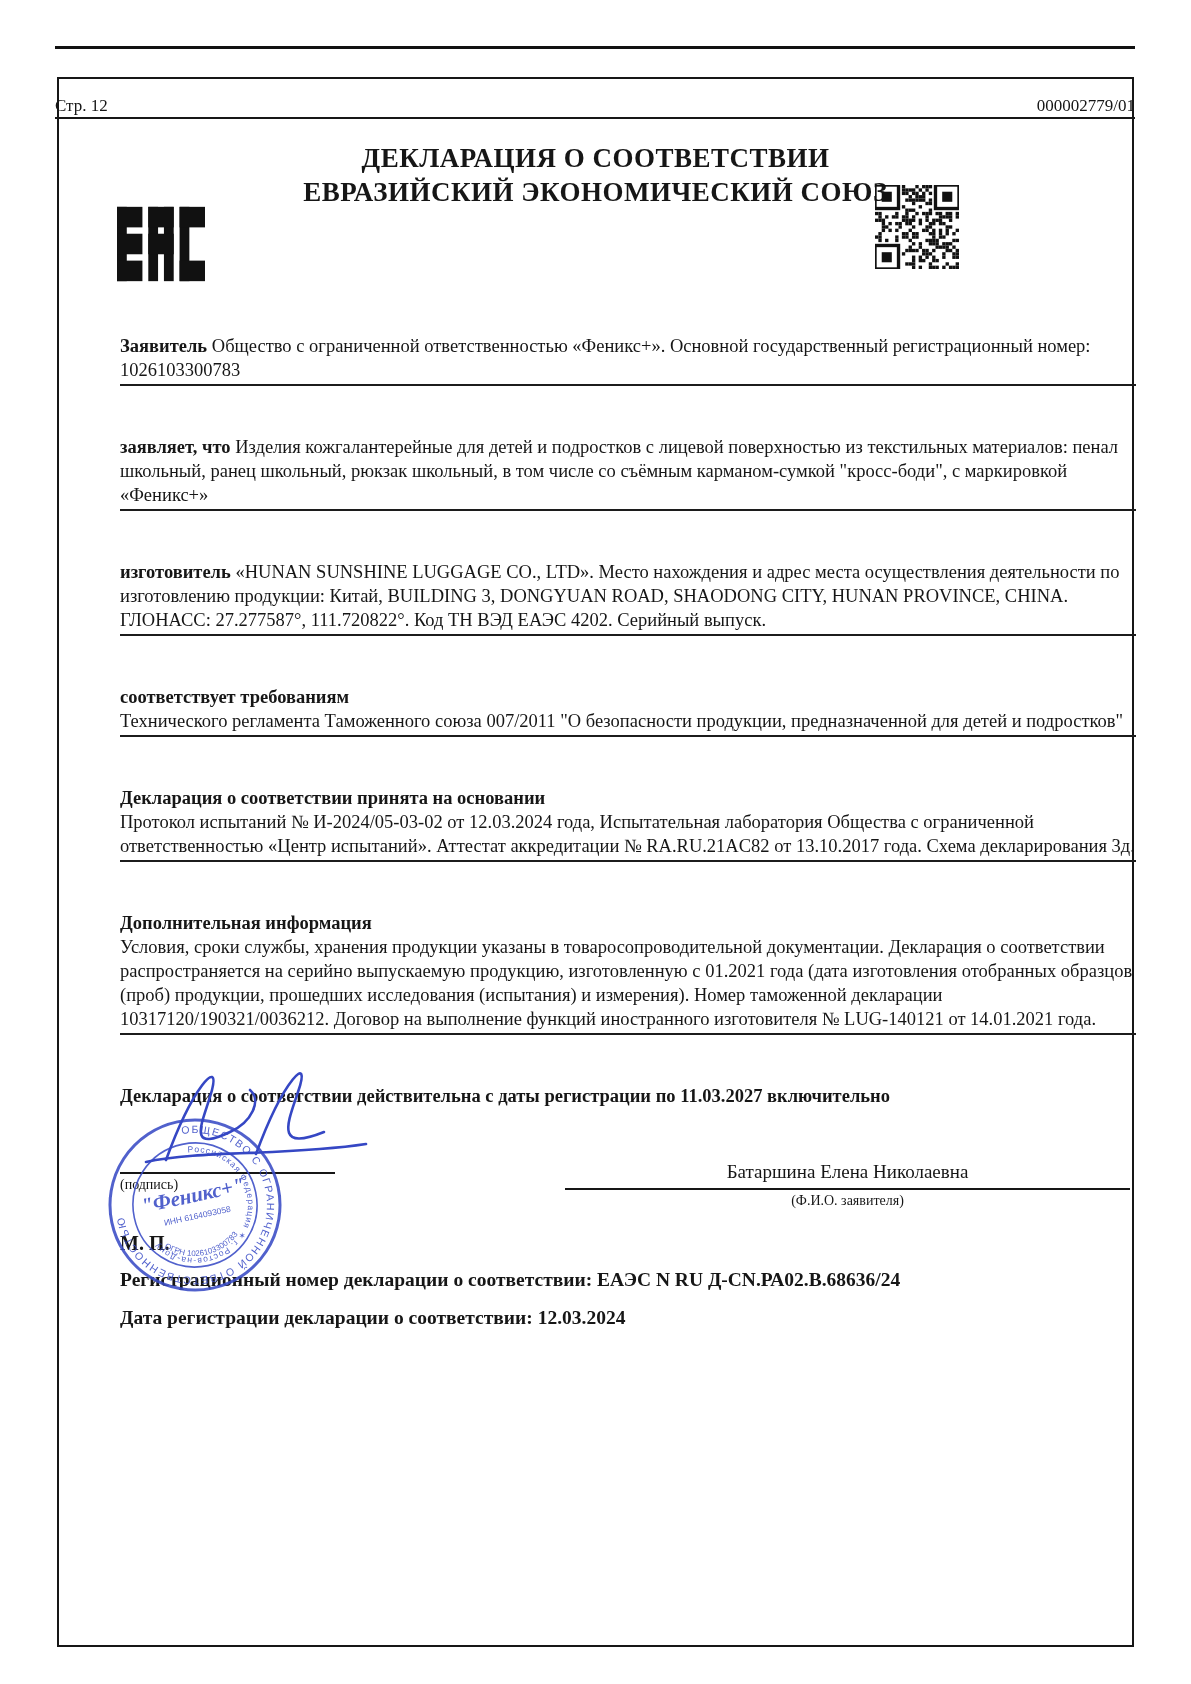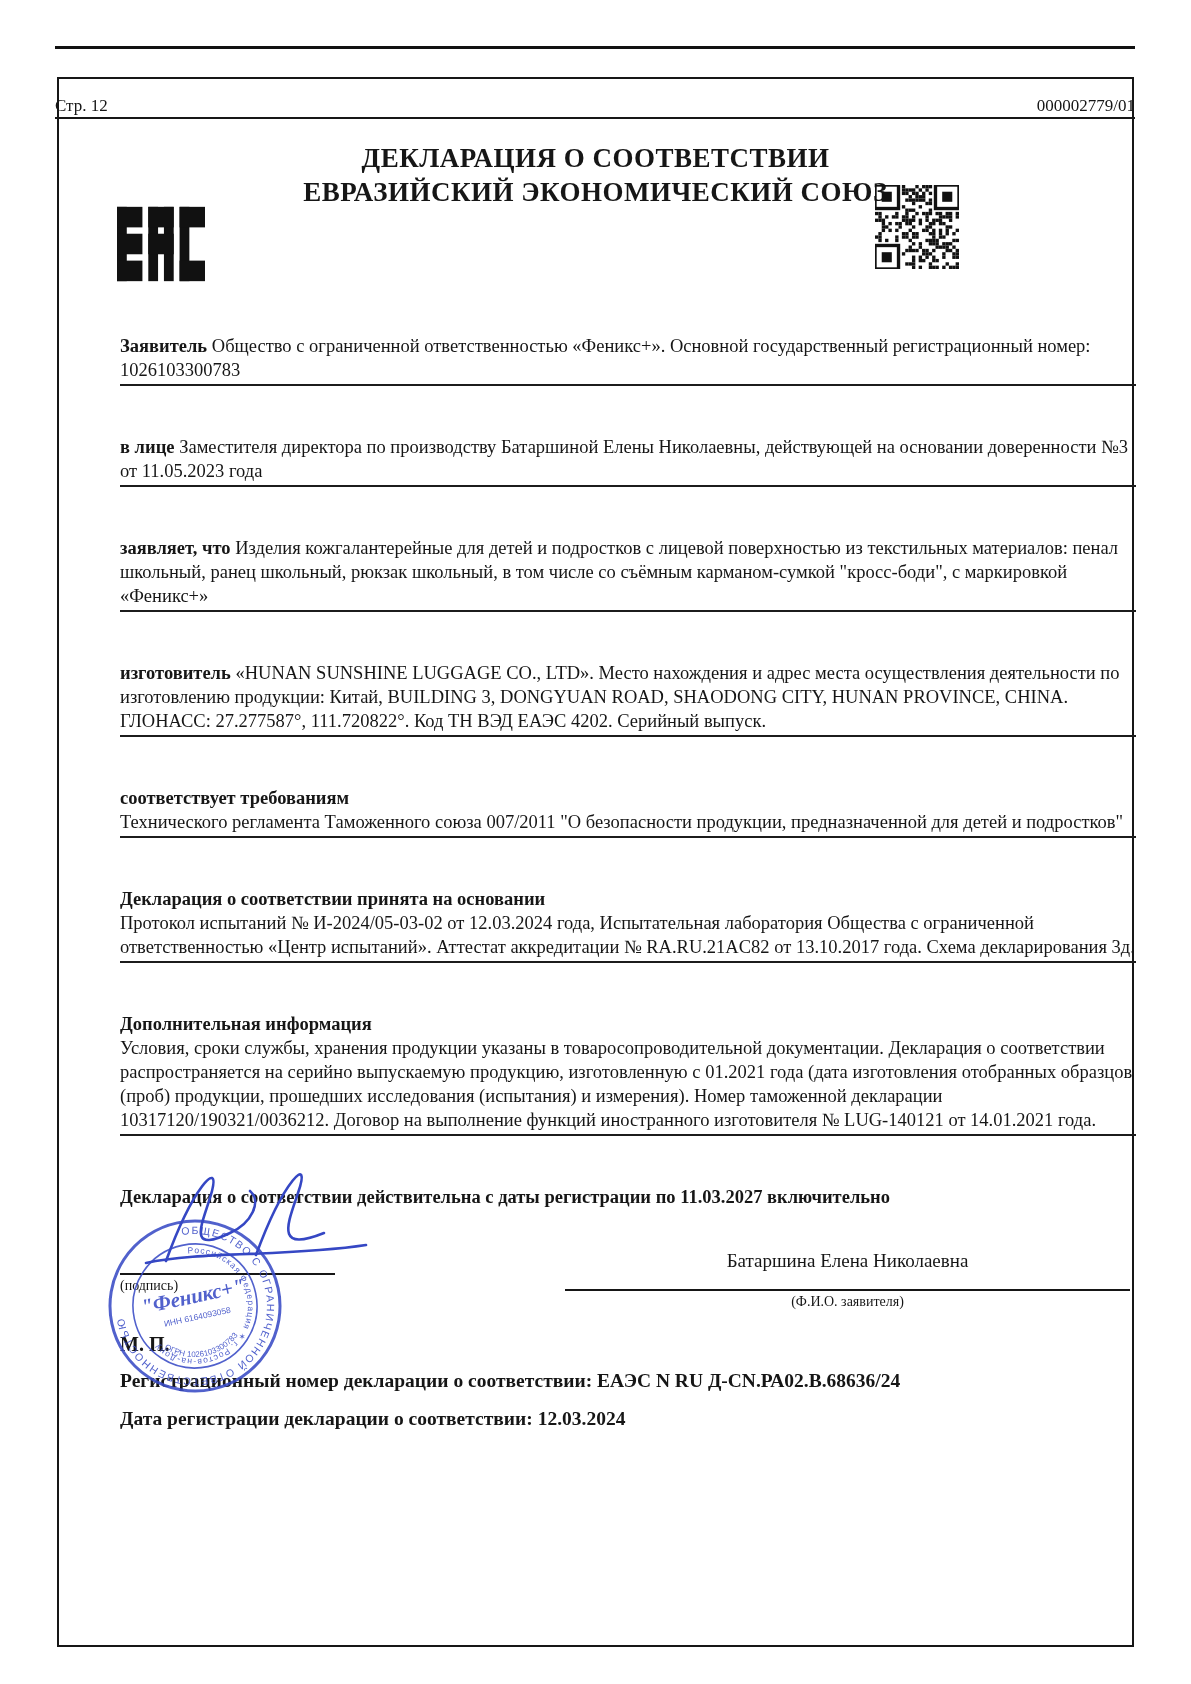--- a/index.html
+++ b/index.html
@@ -29,21 +29,21 @@
   .sec{padding:3px 0 2px 0;border-bottom:2px solid #1c1c1c;margin-top:46px;}
   .sec.no-line{border-bottom:none;}
   .lbl{font-weight:bold;}
   .hdr{font-weight:bold;display:block;}
   .validity{font-weight:bold;}
   
   .sig-block{position:relative;height:100px;margin-top:4px;}
   .sig-left{position:absolute;left:0;bottom:20px;width:215px;text-align:left;}
   .sig-left .line{height:22px;border-bottom:2px solid #161616;}
   .sig-right{position:absolute;left:445px;bottom:4px;width:565px;text-align:center;}
-  .sig-name{font-size:19px;padding-bottom:16px;border-bottom:2px solid #161616;}
+  .sig-name{font-size:19px;padding-bottom:4px;border-bottom:2px solid #161616;}
   .cap{font-size:14px;line-height:18px;padding-top:2px;}
   .scribble{position:absolute;left:18px;top:-58px;z-index:6;pointer-events:none;}
   .stamp{position:absolute;left:-14px;top:2px;z-index:5;pointer-events:none;
     transform:rotate(-12deg);opacity:.88;}
   .mp{font-weight:bold;font-size:20px;margin-top:17px;}
   .reg-line{font-weight:bold;font-size:19.5px;line-height:26px;margin-top:12px;}
   :root{--stamp-color:#3a4cc6;}
   .stamp text{fill:var(--stamp-color);}
   .stamp circle{stroke:var(--stamp-color);fill:none;}
 </style>
@@ -292,24 +292,20 @@
       </svg>
 
     <div class="content">
 
       <div class="sec">
         <span class="lbl">Заявитель</span>
         <span>Общество с ограниченной ответственностью «Феникс+». Основной государственный регистрационный номер: 1026103300783</span>
       </div>
 
 
-      <div class="sec">
-        <span class="lbl">в лице</span>
-        <span>Заместителя директора по производству Батаршиной Елены Николаевны, действующей на основании доверенности №3 от 11.05.2023 года</span>
-      </div>
 
       <div class="sec">
         <span class="lbl">заявляет, что</span>
         <span>Изделия кожгалантерейные для детей и подростков с лицевой поверхностью из текстильных материалов: пенал школьный, ранец школьный, рюкзак школьный, в том числе со съёмным карманом-сумкой "кросс-боди", с маркировкой «Феникс+»</span>
       </div>
 
       <div class="sec">
         <span class="lbl">изготовитель</span>
         <span>«HUNAN SUNSHINE LUGGAGE CO., LTD». Место нахождения и адрес места осуществления деятельности по изготовлению продукции: Китай, BUILDING 3, DONGYUAN ROAD, SHAODONG CITY, HUNAN PROVINCE, CHINA. ГЛОНАСС: 27.277587°, 111.720822°. Код ТН ВЭД ЕАЭС 4202. Серийный выпуск.</span>
       </div>

